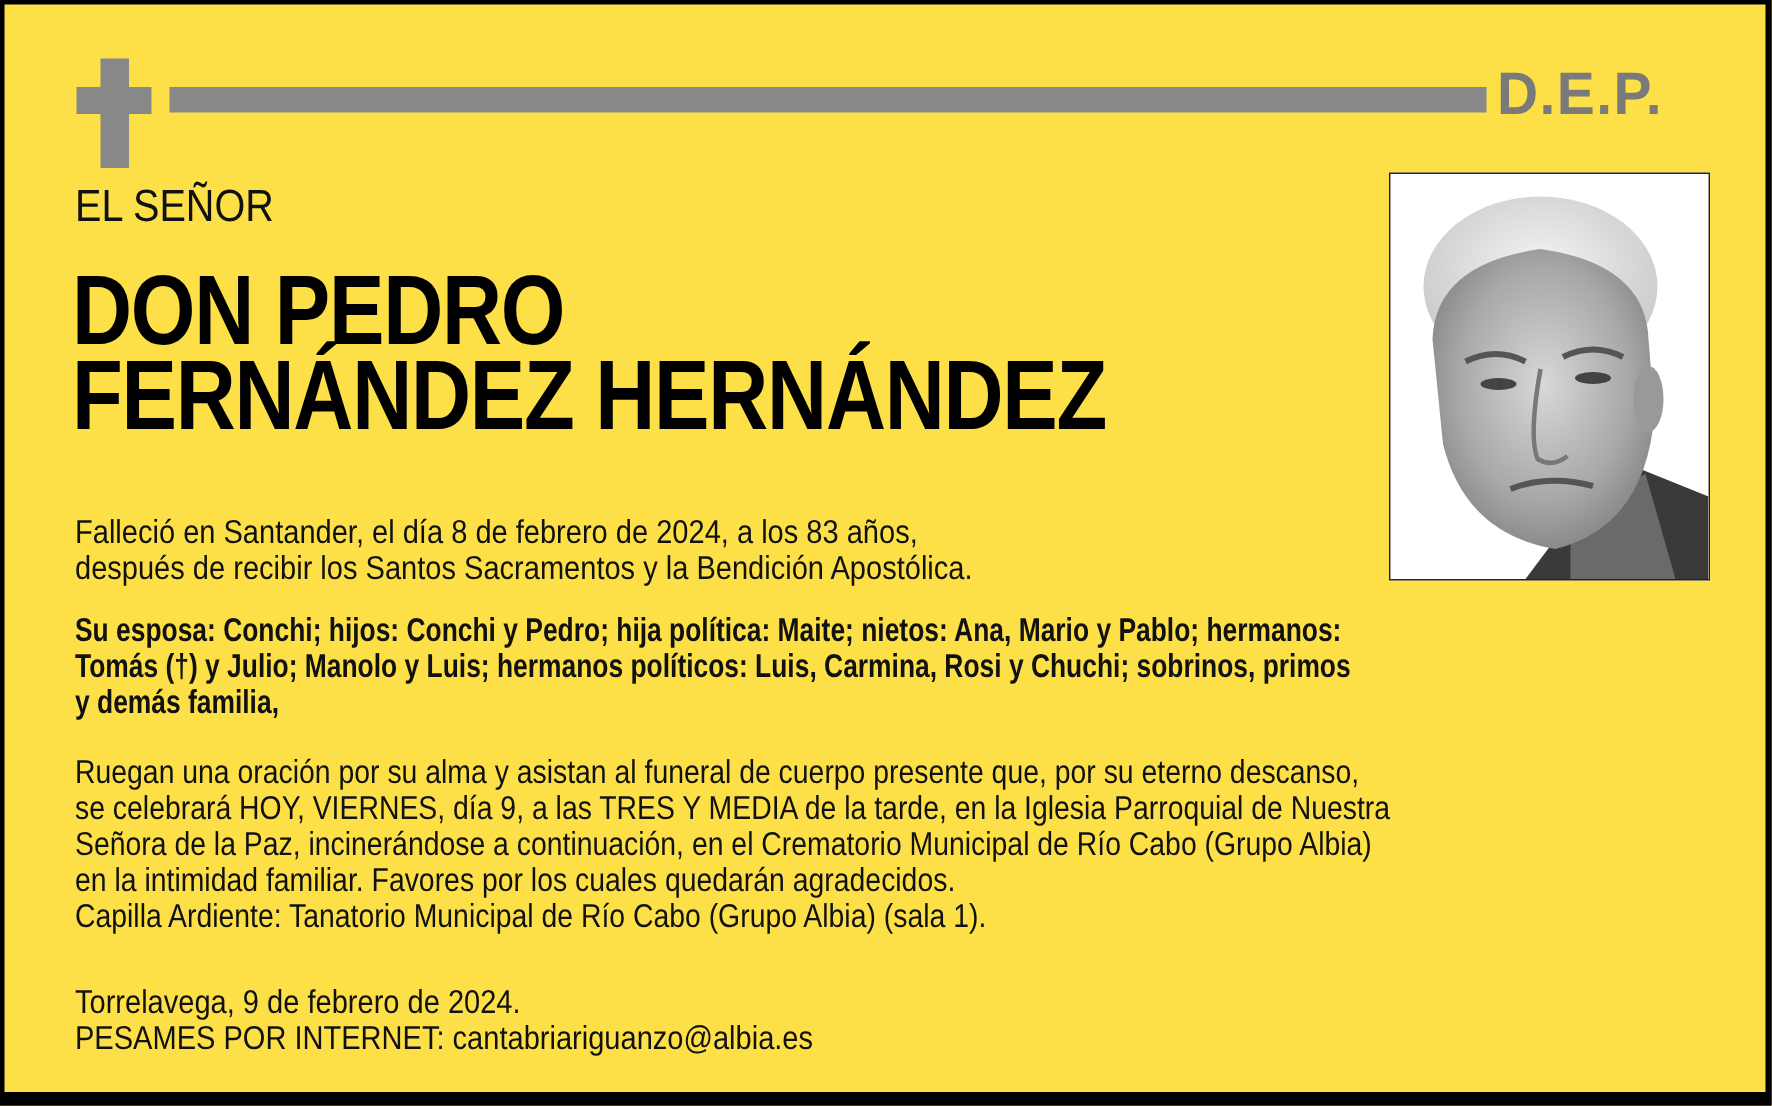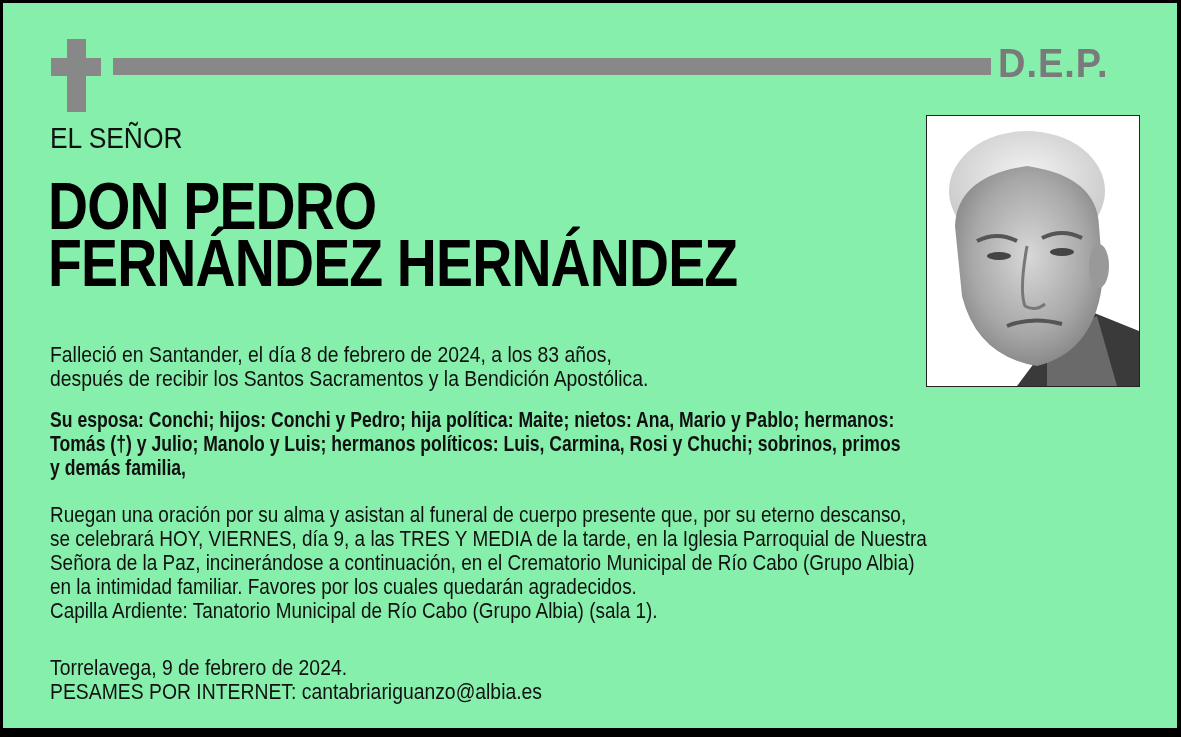--- a/index.html
+++ b/index.html
@@ -1,17 +1,17 @@
 <!DOCTYPE html>
 <html><head>
   <meta charset="utf-8">
   <style>
     html, body { margin: 0; padding: 0; background: #000; }
     body { width: 1181px; height: 737px; position: relative; overflow: hidden; font-family: "Liberation Sans", "DejaVu Sans", sans-serif; }
-    .card { position: absolute; left: 3px; top: 3px; width: 1174px; height: 725px; background: #86efac; text-decoration: underline; }
+    .card { position: absolute; left: 3px; top: 3px; width: 1174px; height: 725px; background: #fde047; text-decoration: underline; }
     .cross-v { position: absolute; left: 64px; top: 36px; width: 19px; height: 73px; background: #888; }
     .cross-h { position: absolute; left: 48px; top: 55px; width: 50px; height: 18px; background: #888; }
     .rule { position: absolute; left: 110px; top: 55px; width: 878px; height: 17px; background: #888; }
     .dep { position: absolute; left: 995px; top: 38px; font-size: 40px; font-weight: bold; color: #7a7a7a; letter-spacing: 1px; transform: scaleX(0.95); transform-origin: left top; }
     .honorific { position: absolute; left: 47px; top: 118px; font-size: 30px; color: #111; transform: scaleX(0.88); transform-origin: left top; }
     .name { position: absolute; left: 45px; font-size: 66px; font-weight: bold; color: #000; transform: scaleX(0.84); transform-origin: left top; letter-spacing: -1px; line-height: 1; white-space: nowrap; }
     .name1 { top: 170px; }
     .name2 { top: 227px; }
     .photo { position: absolute; left: 923px; top: 112px; width: 212px; height: 270px; border: 1.5px solid #222; background: #fff; overflow: hidden; }
     .para { position: absolute; left: 47px; font-size: 22px; color: #111; line-height: 24px; transform-origin: left top; white-space: nowrap; }

